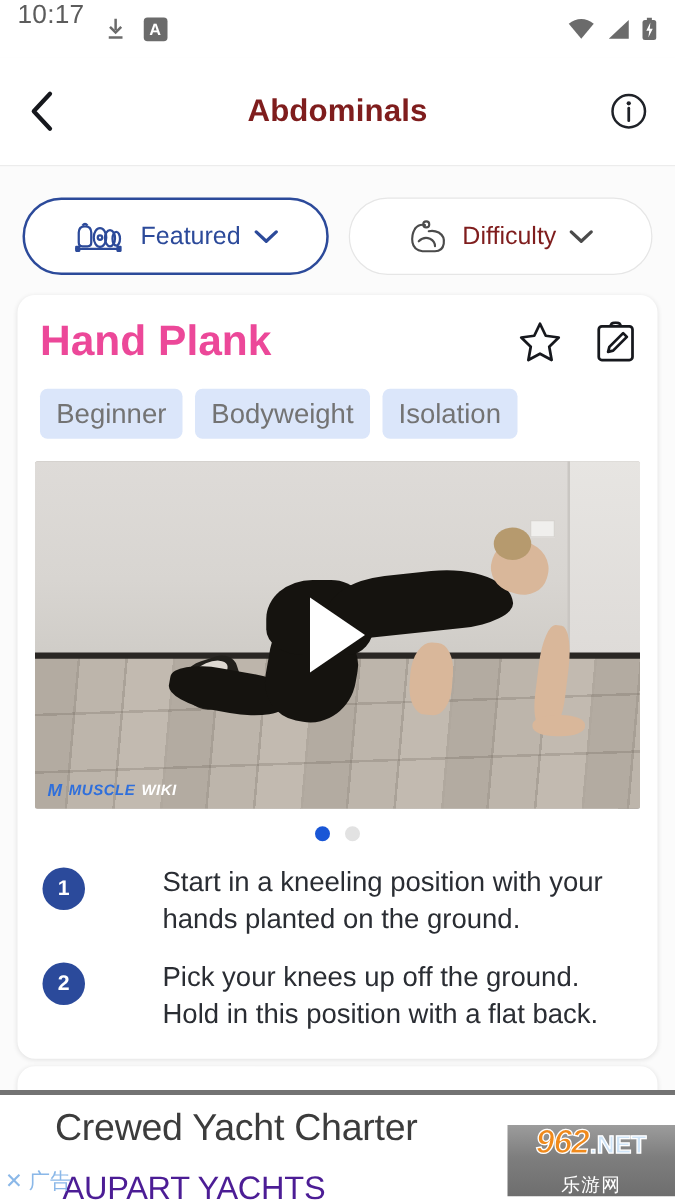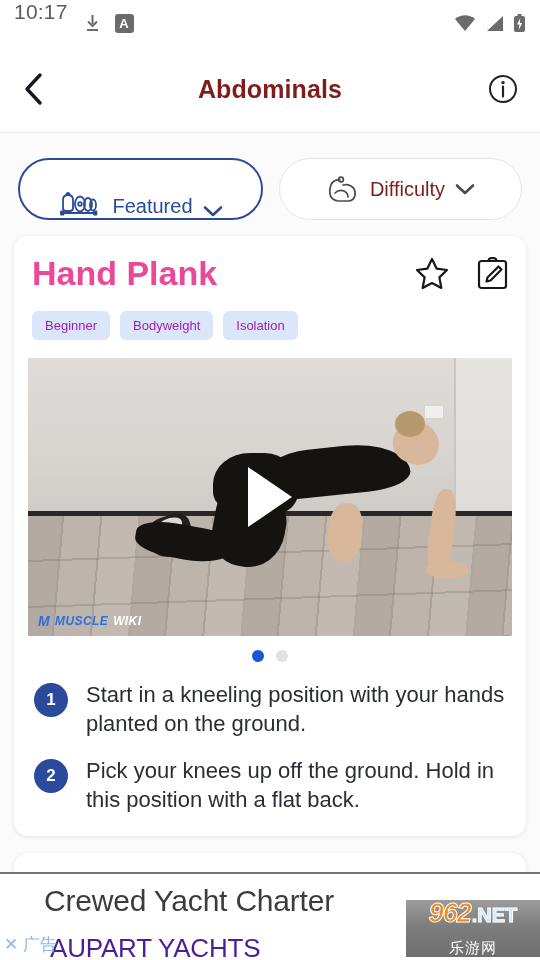--- a/index.html
+++ b/index.html
@@ -75,21 +75,21 @@
   }
   .chip {
     flex: 1;
     height: 62px;
     border-radius: 31px;
     display: flex; align-items: center; justify-content: center;
     gap: 10px;
     background: #ffffff;
     cursor: pointer;
   }
-  .chip.active { border: 2px solid #2c4a9a; align-items: flex-end; }
+  .chip.active { border: 2px solid #2c4a9a; }
   .chip.inactive { border: 1px solid #e6e6e6; }
   .chip-label { font-size: 20px; }
   .chip.active .chip-label { color: #2c4a9a; font-weight: 500; }
   .chip.inactive .chip-label { color: #7f1d1d; }
   .chip-icon { display: flex; align-items: center; }
 
   
   .card {
     position: absolute;
     left: 14px; top: 236px;
@@ -106,22 +106,22 @@
   .ex-title {
     font-size: 34px; font-weight: bold; color: #ec4899;
     flex: 1;
   }
   .card-actions { display: flex; align-items: center; gap: 28px; }
   .act-btn { cursor: pointer; display: flex; align-items: center; }
 
   .tags { display: flex; gap: 10px; margin: 18px 0 0 4px; }
   .tag {
     background: #dbe6fa;
-    color: #a21caf;
-    font-size: 13px;
+    color: #737373;
+    font-size: 22px;
     padding: 7px 13px;
     border-radius: 6px;
     white-space: nowrap;
   }
 
   
   .video {
     position: relative;
     margin-top: 18px;
     width: 484px; height: 278px;
@@ -273,39 +273,39 @@
   .step:last-child { margin-bottom: 0; }
   .step-num {
     flex: 0 0 auto;
     width: 34px; height: 34px; border-radius: 50%;
     background: #2b4a9b; color: #ffffff;
     font-size: 17px; font-weight: bold;
     display: flex; align-items: center; justify-content: center;
     margin-top: 3px;
   }
   .step-text {
-    font-size: 22px; line-height: 1.32; color: #2a2d33;
+    font-size: 22px; line-height: 1.32; color: #2a2d33; margin-left: 44px;
   }
 
   
   .card-next {
     position: absolute;
     left: 14px; top: 853px;
     width: 512px; height: 100px;
     background: #ffffff;
     border-radius: 14px;
     box-shadow: 0 1px 4px rgba(0,0,0,0.10);
   }
 
   
   .ad {
     position: absolute; left: 0; bottom: 0;
     width: 540px; height: 88px;
     background: #ffffff;
-    border-top: 2px solid #737373;
+    border-top: 4px solid #737373;
     overflow: hidden;
   }
   .ad-title {
     position: absolute; left: 44px; top: 10px;
     font-size: 30px; color: #3c3c3c; letter-spacing: -0.2px;
   }
   .ad-brand {
     position: absolute; left: 50px; top: 48px;
     font-size: 26px; color: #4c1d95; letter-spacing: -0.2px;
     white-space: nowrap;

